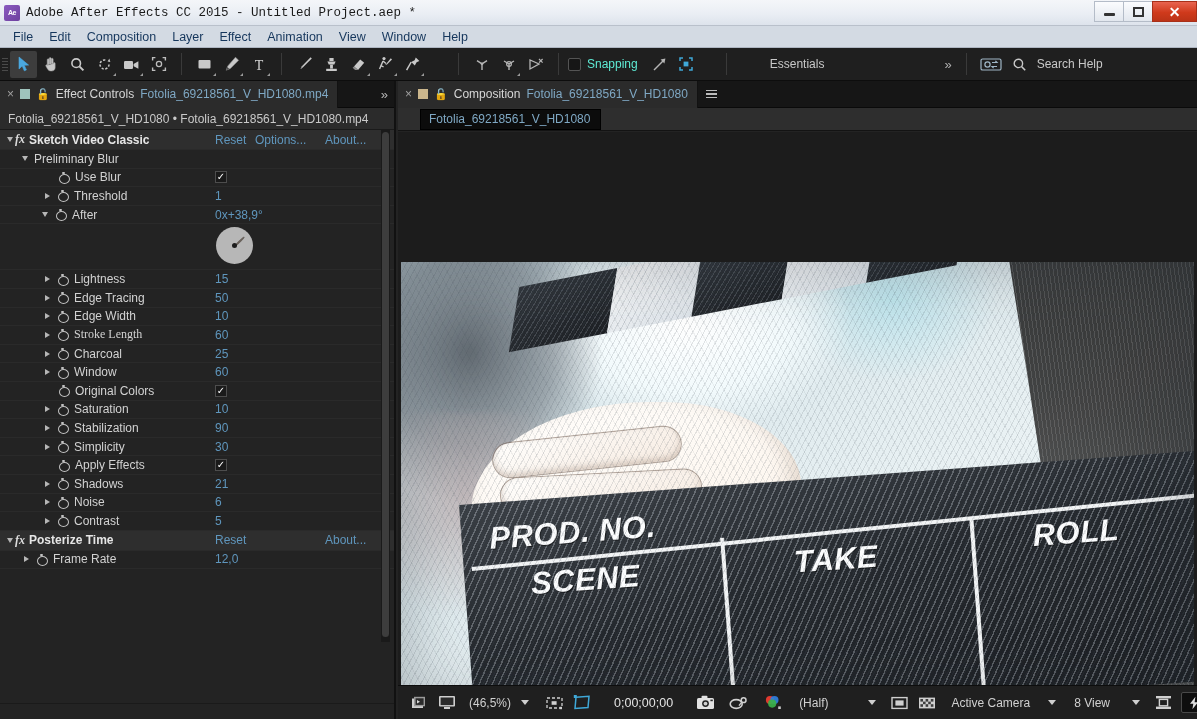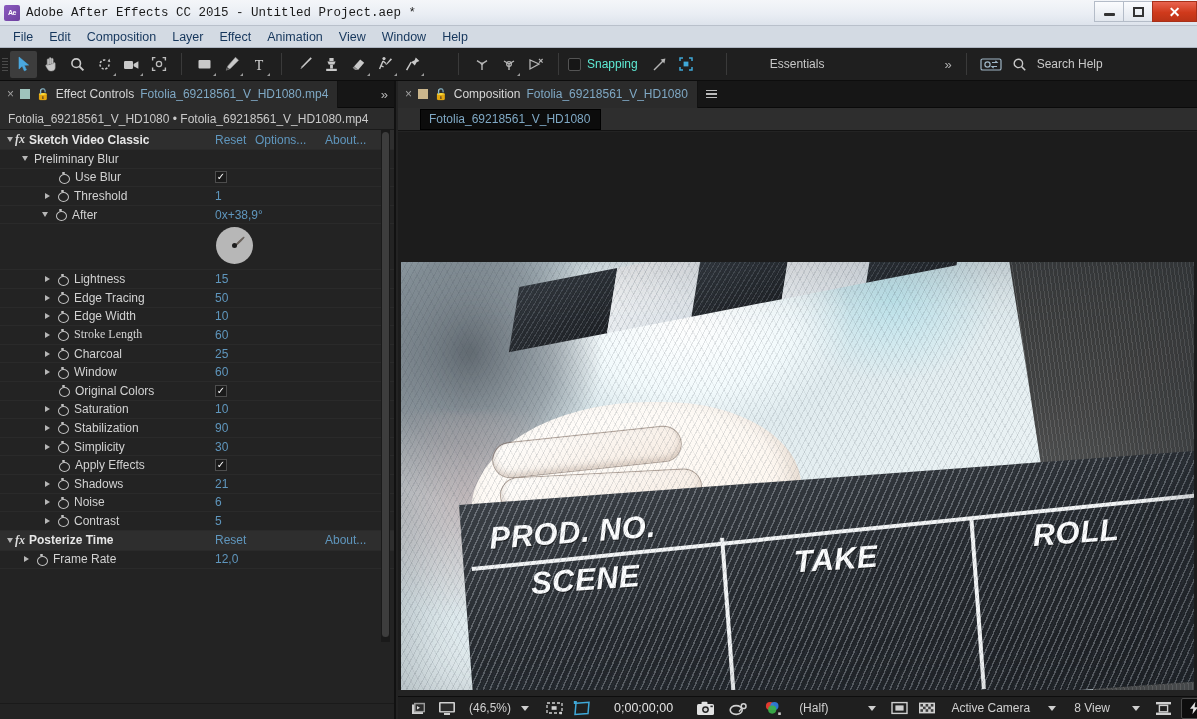--- a/index.html
+++ b/index.html
@@ -298,21 +298,21 @@
   }
   .ring {
     position: absolute; left: 130px; top: 292px; width: 26px; height: 16px;
     background: linear-gradient(160deg,#bfe6ef,#7fc3d4); border-radius: 6px;
     transform: rotate(-18deg); border: 1px solid rgba(60,90,100,.6);
   }
   .vgn { position: absolute; inset: 0; box-shadow: inset 0 0 70px rgba(40,48,58,.35); }
 
   
   .compbar {
-    position: absolute; left: 0; bottom: 0; width: 799px; height: 23px;
+    position: absolute; left: 0; bottom: 0; width: 799px; height: 34px;
     background: #1f1f1f; border-top: 1px solid #0d0d0d;
     display: flex; align-items: center; padding-left: 8px; gap: 0;
   }
   .cbtn { height: 21px; display: flex; align-items: center; justify-content: center;
           padding: 0 5px; color: #cfcfcf; position: relative; }
   .cbtn.boxed { background: #0e0e0e; border: 1px solid #494949; border-radius: 2px; }
   .ctext { font-size: 12px; color: #d0d0d0; white-space: nowrap; padding: 0 4px; }
   .cdown { width: 0;height:0;border-top:5px solid #cfcfcf;
            border-left:4px solid transparent;border-right:4px solid transparent; margin: 0 6px; }
   .tcode { font-size: 12.5px; color: #e3e3e3; padding: 0 6px; white-space: nowrap; }

